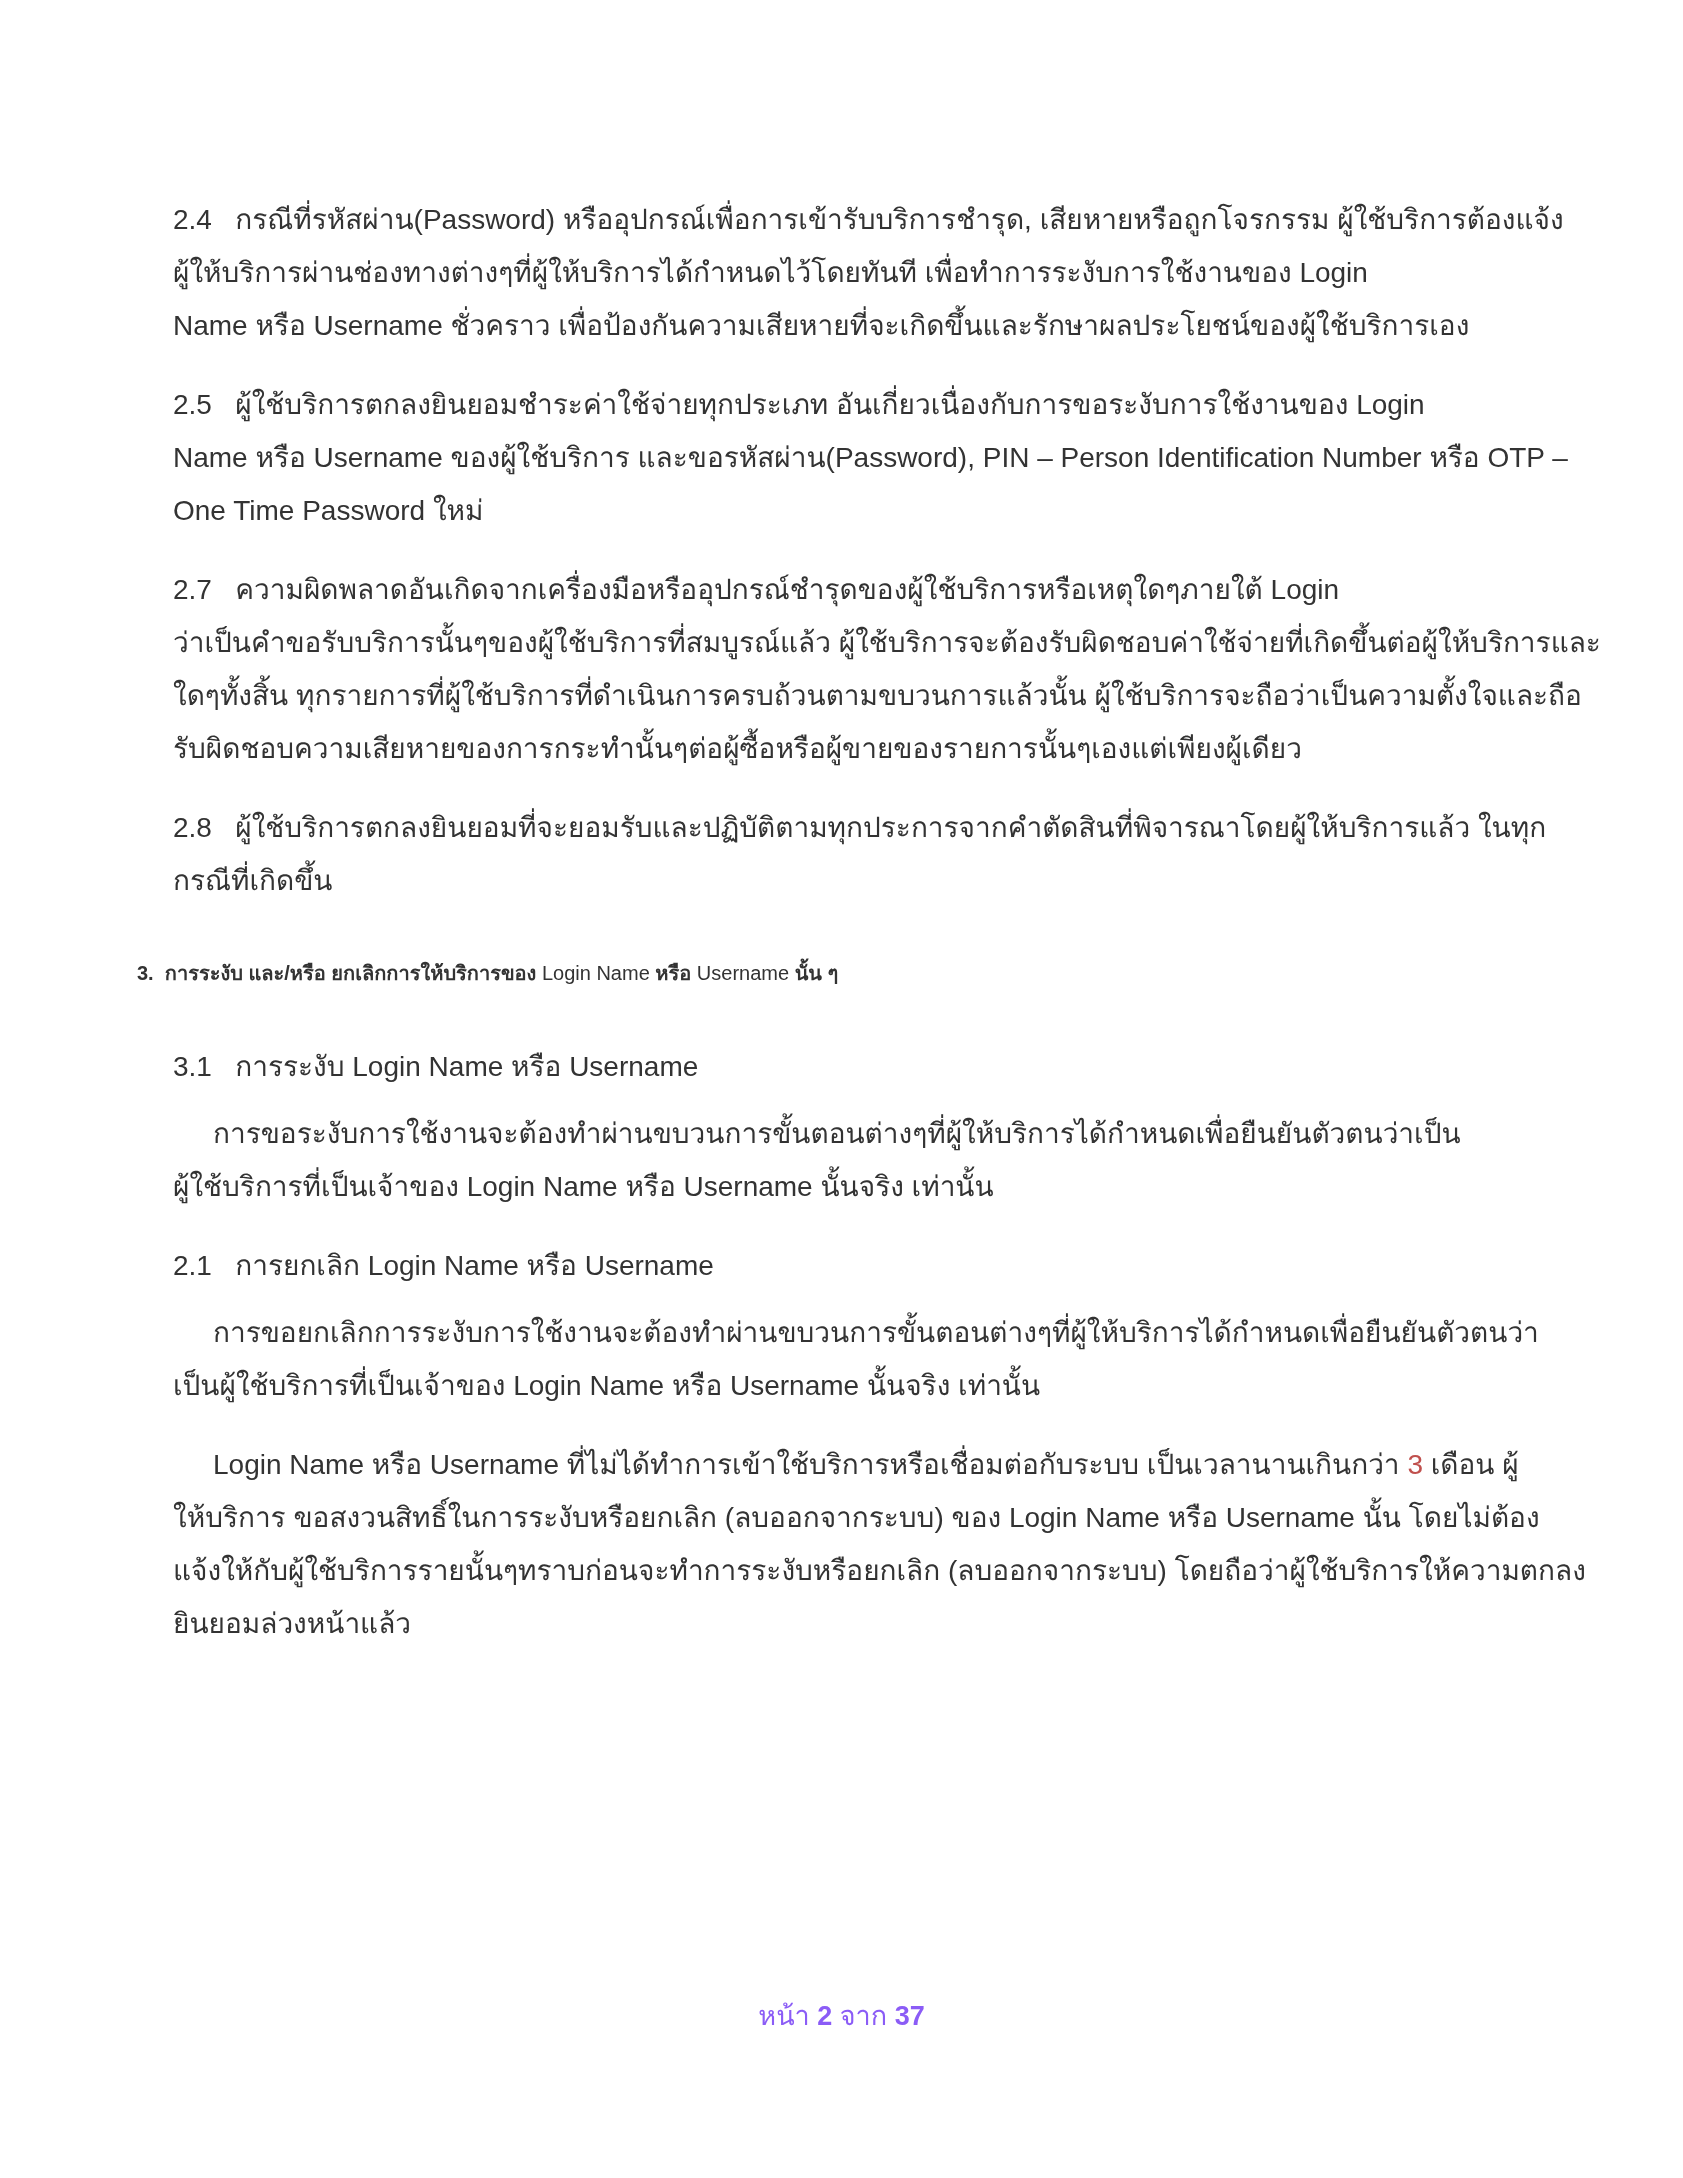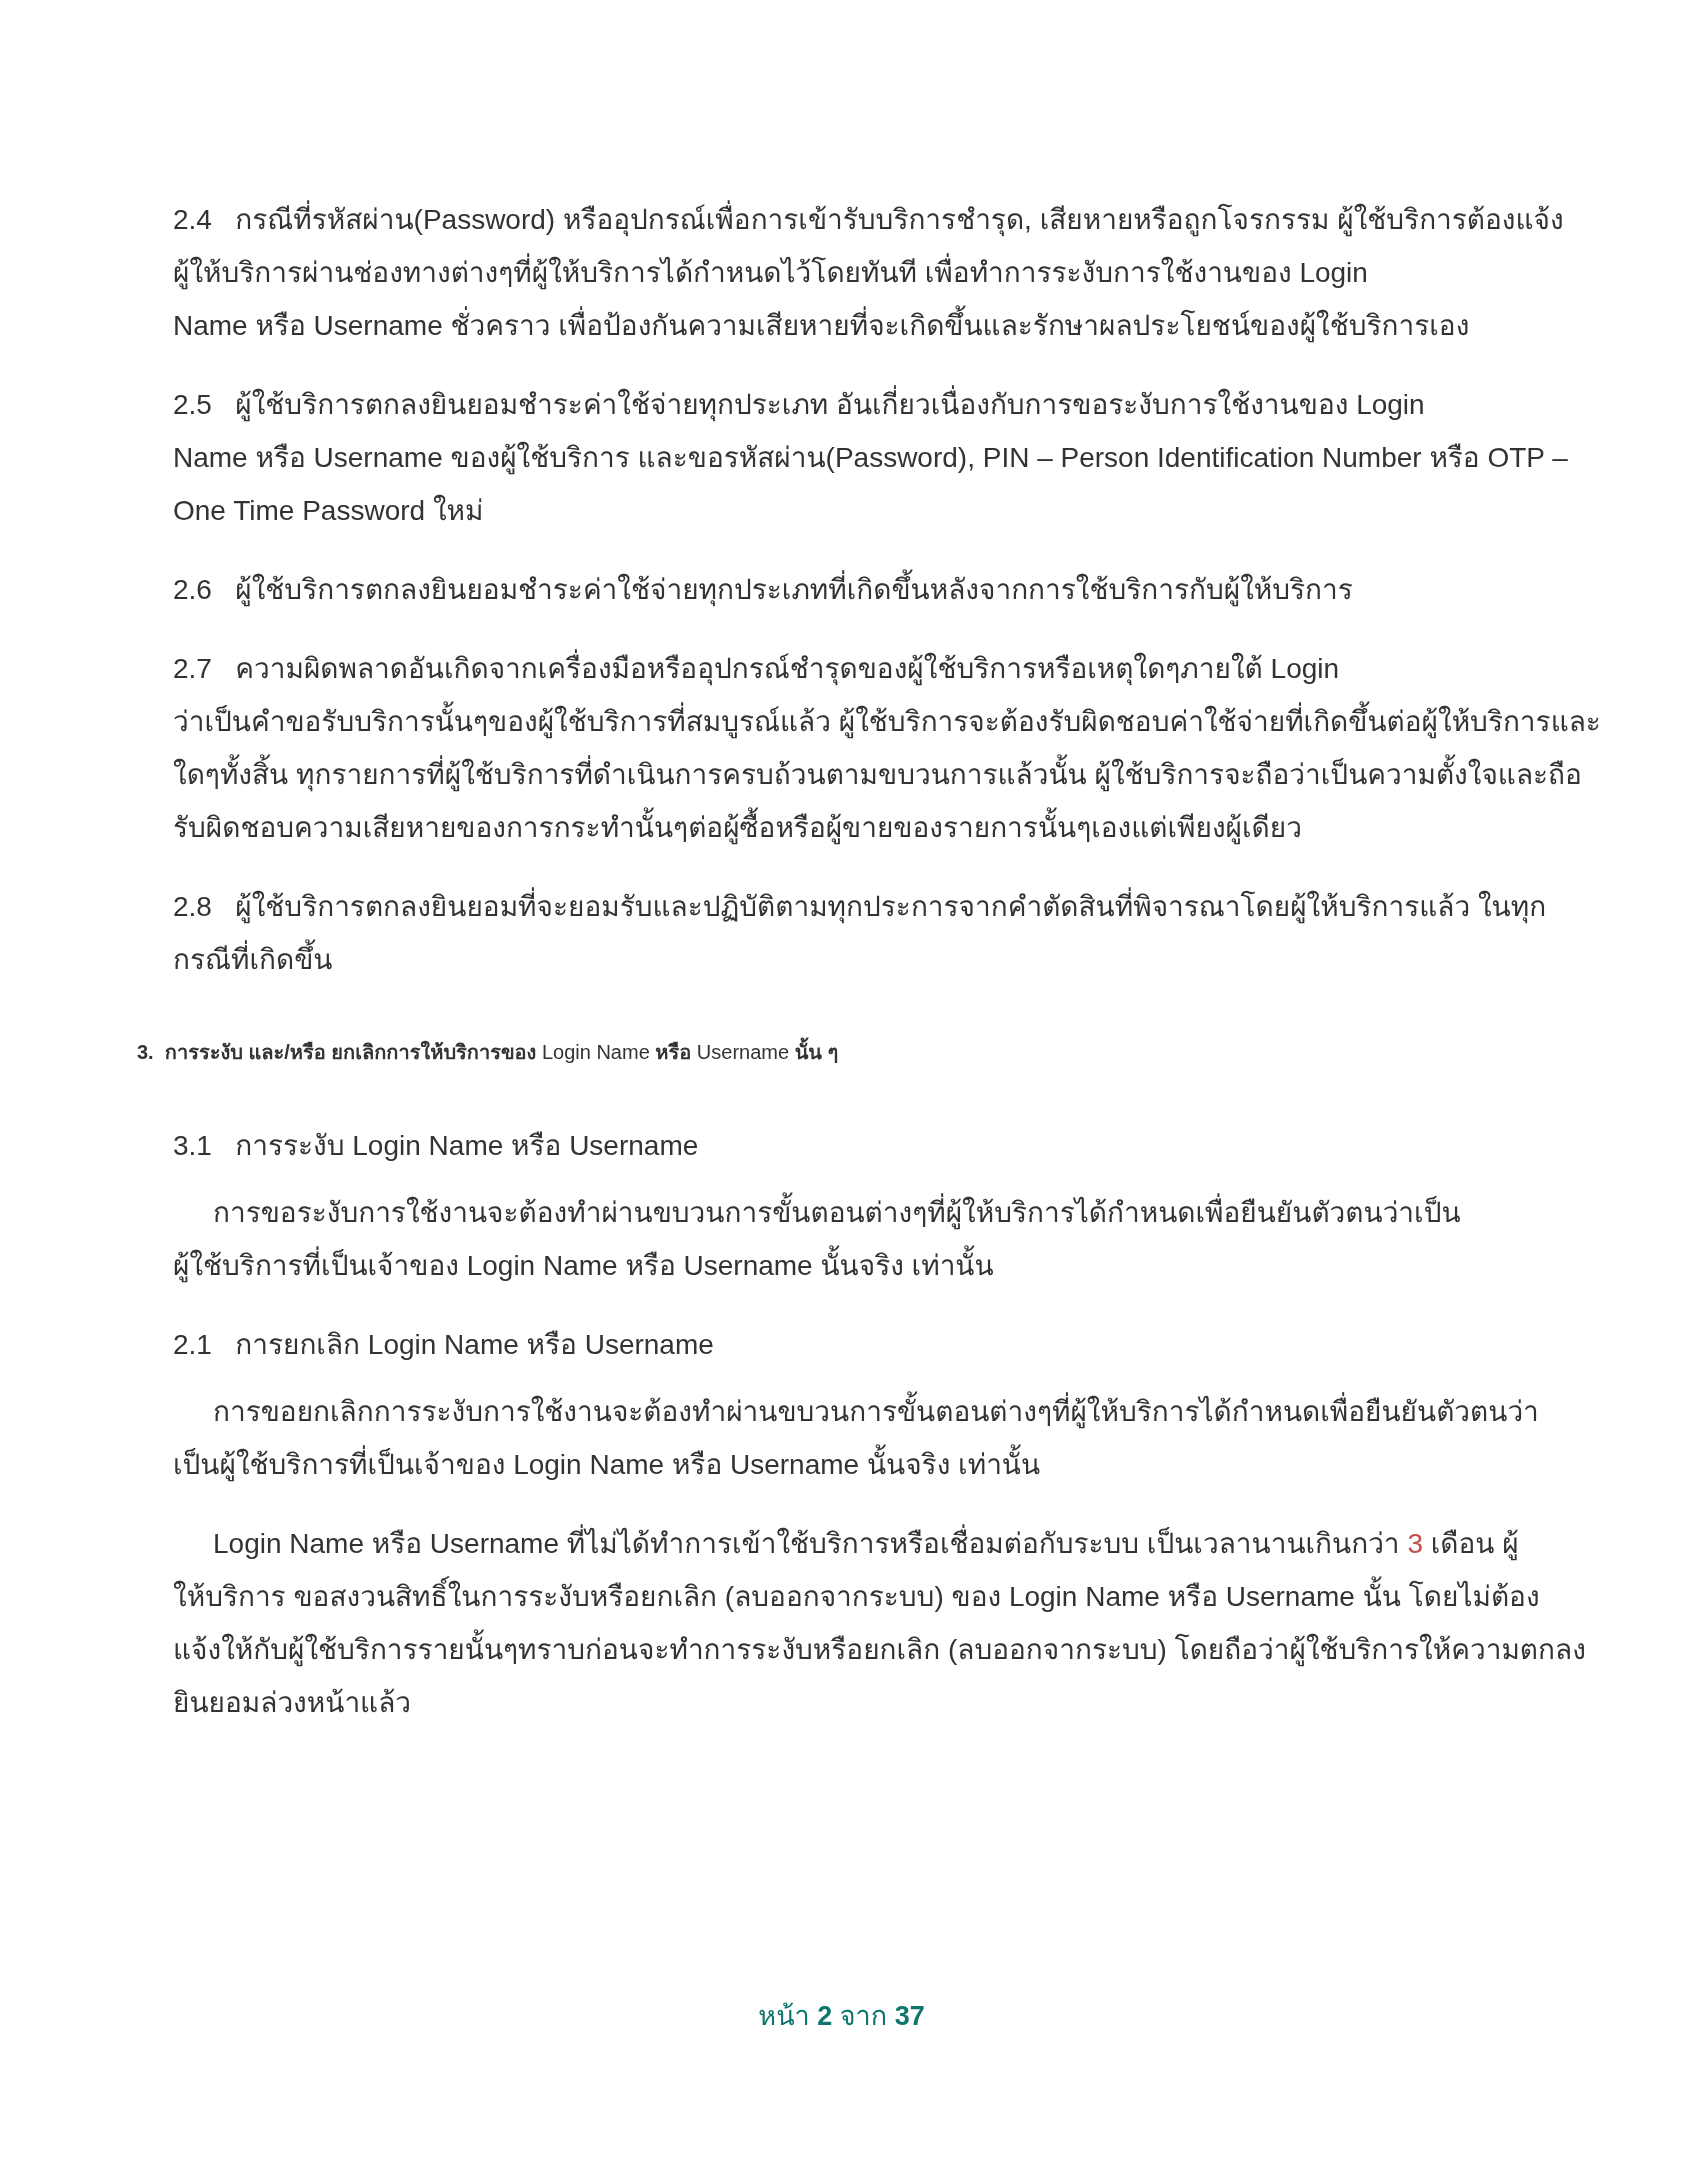--- a/index.html
+++ b/index.html
@@ -45,40 +45,37 @@
   .block.body     { margin-bottom: 26px; }
   .block.body-end { margin-bottom: 0; }
   .footer {
     position: absolute;
     top: 1990px;
     left: 0;
     width: 1683px;
     text-align: center;
     font-size: 27px;
     line-height: 53px;
-    color: #0f766e;
+    color: #8b5cf6;
   }
 </style>
 </head>
 <body>
 
 <div class="page">
   <div class="content">
       <div class="block clause">
         <div class="line"><span>2.4</span><span>   </span><span>กรณีที่รหัสผ่าน(Password) หรืออุปกรณ์เพื่อการเข้ารับบริการชำรุด, เสียหายหรือถูกโจรกรรม ผู้ใช้บริการต้องแจ้ง</span></div>
         <div class="line"><span>ผู้ให้บริการผ่านช่องทางต่างๆที่ผู้ให้บริการได้กำหนดไว้โดยทันที เพื่อทำการระงับการใช้งานของ Login</span></div>
         <div class="line"><span>Name หรือ Username ชั่วคราว เพื่อป้องกันความเสียหายที่จะเกิดขึ้นและรักษาผลประโยชน์ของผู้ใช้บริการเอง</span></div>
       </div>
       <div class="block clause">
         <div class="line"><span>2.5</span><span>   </span><span>ผู้ใช้บริการตกลงยินยอมชำระค่าใช้จ่ายทุกประเภท อันเกี่ยวเนื่องกับการขอระงับการใช้งานของ Login</span></div>
         <div class="line"><span>Name หรือ Username ของผู้ใช้บริการ และขอรหัสผ่าน(Password), PIN – Person Identification Number หรือ OTP –</span></div>
         <div class="line"><span>One Time Password ใหม่</span></div>
-      </div>
-      <div class="block clause">
-        <div class="line"><span>2.6</span><span>   </span><span>ผู้ใช้บริการตกลงยินยอมชำระค่าใช้จ่ายทุกประเภทที่เกิดขึ้นหลังจากการใช้บริการกับผู้ให้บริการ</span></div>
       </div>
       <div class="block clause">
         <div class="line"><span>2.7</span><span>   </span><span>ความผิดพลาดอันเกิดจากเครื่องมือหรืออุปกรณ์ชำรุดของผู้ใช้บริการหรือเหตุใดๆภายใต้ Login</span></div>
         <div class="line"><span>ว่าเป็นคำขอรับบริการนั้นๆของผู้ใช้บริการที่สมบูรณ์แล้ว ผู้ใช้บริการจะต้องรับผิดชอบค่าใช้จ่ายที่เกิดขึ้นต่อผู้ให้บริการและ</span></div>
         <div class="line"><span>ใดๆทั้งสิ้น ทุกรายการที่ผู้ใช้บริการที่ดำเนินการครบถ้วนตามขบวนการแล้วนั้น ผู้ใช้บริการจะถือว่าเป็นความตั้งใจและถือ</span></div>
         <div class="line"><span>รับผิดชอบความเสียหายของการกระทำนั้นๆต่อผู้ซื้อหรือผู้ขายของรายการนั้นๆเองแต่เพียงผู้เดียว</span></div>
       </div>
       <div class="block clause-end">
         <div class="line"><span>2.8</span><span>   </span><span>ผู้ใช้บริการตกลงยินยอมที่จะยอมรับและปฏิบัติตามทุกประการจากคำตัดสินที่พิจารณาโดยผู้ให้บริการแล้ว ในทุก</span></div>
         <div class="line"><span>กรณีที่เกิดขึ้น</span></div>

